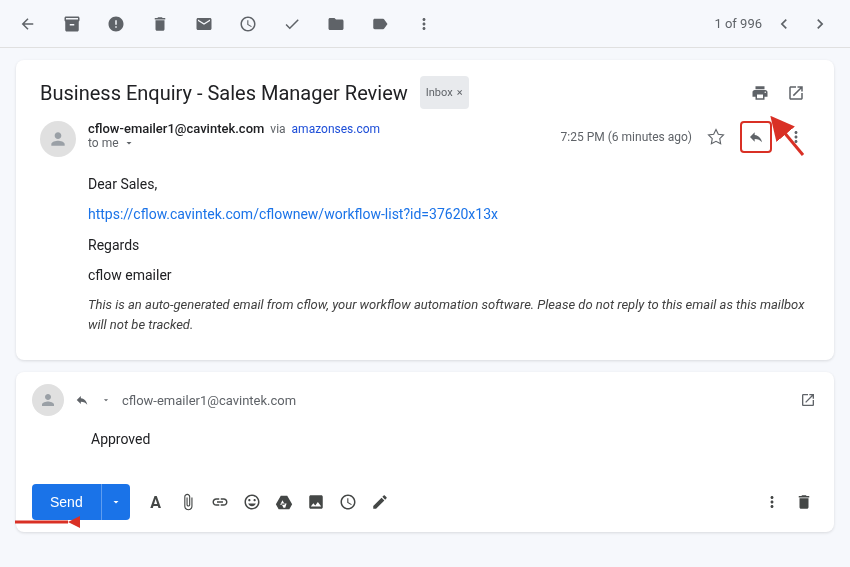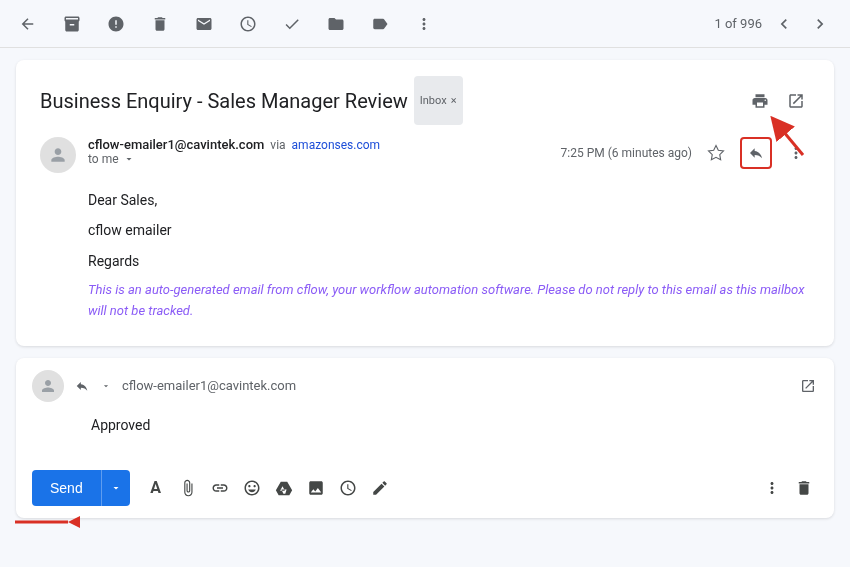--- a/index.html
+++ b/index.html
@@ -62,33 +62,33 @@
       margin: 12px 16px;
       border-radius: 8px;
       box-shadow: 0 1px 3px rgba(0,0,0,0.12);
       padding: 16px 24px;
     }
 
     
     .subject-line {
       display: flex;
       align-items: center;
-      gap: 6px;
+      gap: 12px;
       margin-bottom: 12px;
     }
     .subject-title {
       font-size: 20px;
       font-weight: 400;
       color: #202124;
     }
     .inbox-badge {
       background: #e8eaed;
       color: #5f6368;
       font-size: 11px;
-      padding: 18px 6px;
+      padding: 10px 6px;
       border-radius: 4px;
       display: flex;
       align-items: center;
       gap: 4px;
     }
     .subject-actions {
       margin-left: auto;
       display: flex;
       gap: 8px;
     }
@@ -190,21 +190,21 @@
     .email-body p {
       margin-bottom: 8px;
     }
     .bold-text { font-weight: 700; }
     .link-text {
       color: #1a73e8;
       text-decoration: none;
     }
     .italic-footer {
       font-style: italic;
-      color: #8b5cf6;
+      color: #404040;
       font-size: 13px;
       margin-top: 4px;
     }
 
     
     .reply-area {
       margin: 12px 16px;
       background: #fff;
       border-radius: 8px;
       box-shadow: 0 1px 3px rgba(0,0,0,0.12);
@@ -484,22 +484,25 @@
         <div class="header-action-icon">
           <svg width="18" height="18" viewBox="0 0 24 24" fill="#5f6368">
             <path d="M12 8c1.1 0 2-.9 2-2s-.9-2-2-2-2 .9-2 2 .9 2 2 2zm0 2c-1.1 0-2 .9-2 2s.9 2 2 2 2-.9 2-2-.9-2-2-2zm0 6c-1.1 0-2 .9-2 2s.9 2 2 2 2-.9 2-2-.9-2-2-2z"></path>
           </svg>
         </div>
       </div>
     </div>
 
     <div class="email-body">
       <p>Dear Sales,</p>
+      <p>
+        <a class="link-text" href="#">https://cflow.cavintek.com/cflownew/workflow-list?id=37620x13x</a>
+      </p>
+      <p>Regards</p>
       <p>cflow emailer</p>
-      <p>Regards</p>
       <p class="italic-footer">This is an auto-generated email from cflow, your workflow automation software. Please do not reply to this email as this mailbox will not be tracked.</p>
     </div>
   </div>
 
   <div class="reply-area">
     <div class="reply-header">
       <div class="reply-avatar">
         <svg width="18" height="18" viewBox="0 0 24 24" fill="#9aa0a6">
           <path d="M12 12c2.21 0 4-1.79 4-4s-1.79-4-4-4-4 1.79-4 4 1.79 4 4 4zm0 2c-2.67 0-8 1.34-8 4v2h16v-2c0-2.66-5.33-4-8-4z"></path>
         </svg>

